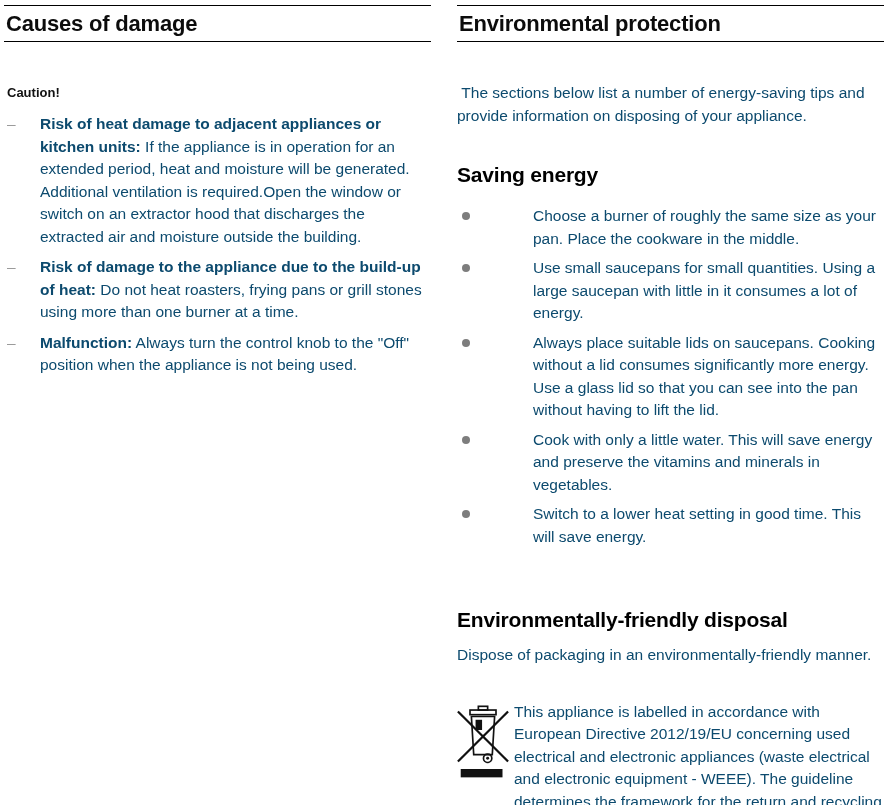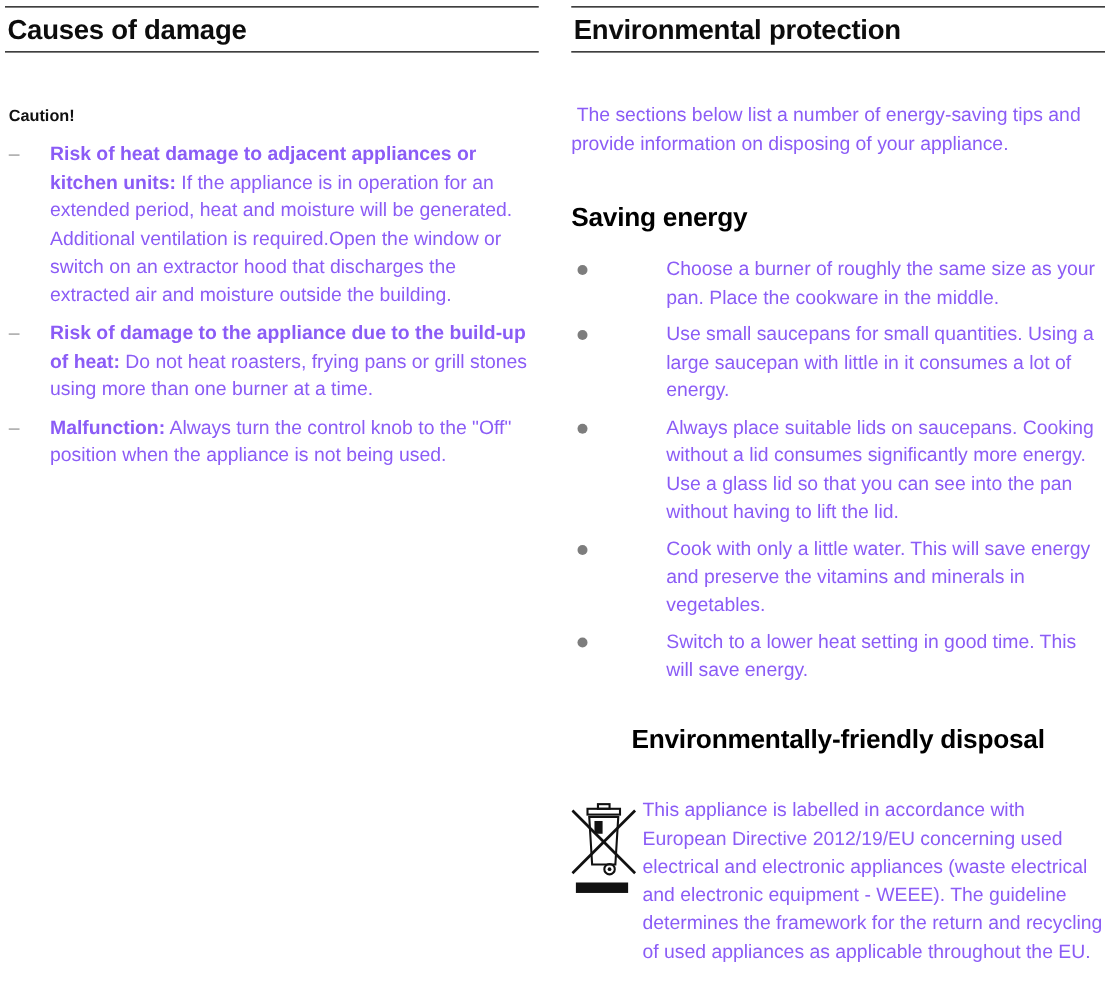--- a/index.html
+++ b/index.html
@@ -26,21 +26,21 @@
     font-weight: bold;
     letter-spacing: -0.2px;
     color: #0c0c0c;
     border-top: 1.5px solid #000;
     border-bottom: 1.5px solid #000;
     padding: 5px 0 4px 2px;
   }
   .body-text {
     font-size: 15.5px;
     line-height: 22.5px;
-    color: #8b5cf6;
+    color: #0c4a6e;
   }
   
   .caution {
     margin-top: 40px;
     padding-left: 3px;
     font-weight: bold;
     font-size: 13px;
     line-height: 22px;
   }
   .dash-list { margin-top: 9px; }
@@ -76,21 +76,21 @@
     gap: 40px;
   }
   .bullet-dot {
     width: 8px;
     height: 8px;
     border-radius: 50%;
     background: #7d7d7d;
     margin-top: 7px;
     margin-left: 2px;
   }
-  h2.disposal-title { margin-top: 32px; text-align: center; }
+  h2.disposal-title { margin-top: 60px; }
   .disposal-intro { margin-top: 12px; }
   .weee-row {
     display: grid;
     grid-template-columns: 57px 1fr;
     margin-top: 34px;
   }
   .weee-icon { padding-top: 2px; }
 </style>
 </head>
 <body>
@@ -144,20 +144,21 @@
           <p class="body-text">Cook with only a little water. This will save energy and preserve the vitamins and minerals in vegetables.</p>
         </div>
         <div class="bullet-item">
           <span class="bullet-dot"></span>
           <p class="body-text">Switch to a lower heat setting in good time. This will save energy.</p>
         </div>
       </div>
 
       <h2 class="sub-title disposal-title">Environmentally-friendly disposal</h2>
 
+      <p class="body-text disposal-intro">Dispose of packaging in an environmentally-friendly manner.</p>
 
       <div class="weee-row">
         <div class="weee-icon">
           <svg width="52" height="80" viewBox="0 0 56 82" aria-hidden="true">
             <rect x="23" y="1.5" width="10" height="4" fill="none" stroke="#111" stroke-width="1.8"></rect>
             <rect x="14" y="5.5" width="28" height="5" fill="none" stroke="#111" stroke-width="1.8"></rect>
             <path d="M15.5 12.5 L40.5 12.5 L38 53.5 L18 53.5 Z" fill="none" stroke="#111" stroke-width="1.8"></path>
             <rect x="20" y="16" width="7" height="11" fill="#111"></rect>
             <circle cx="33" cy="57.5" r="4.5" fill="none" stroke="#111" stroke-width="1.8"></circle>
             <circle cx="33" cy="57.5" r="1.6" fill="#111"></circle>

